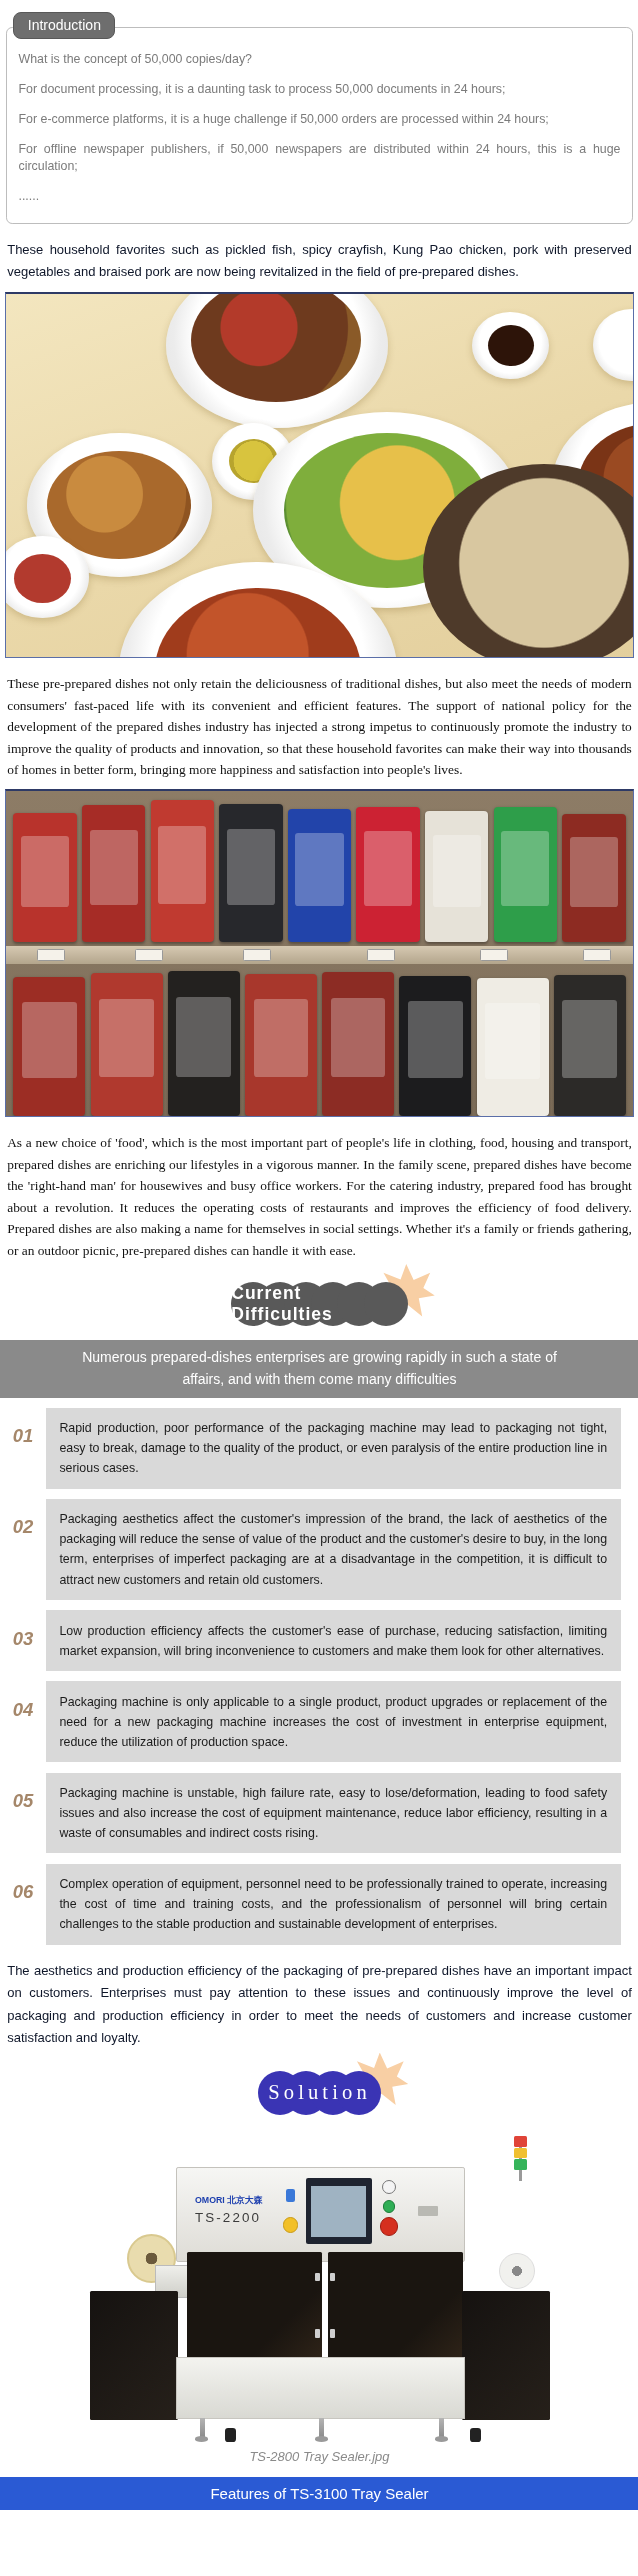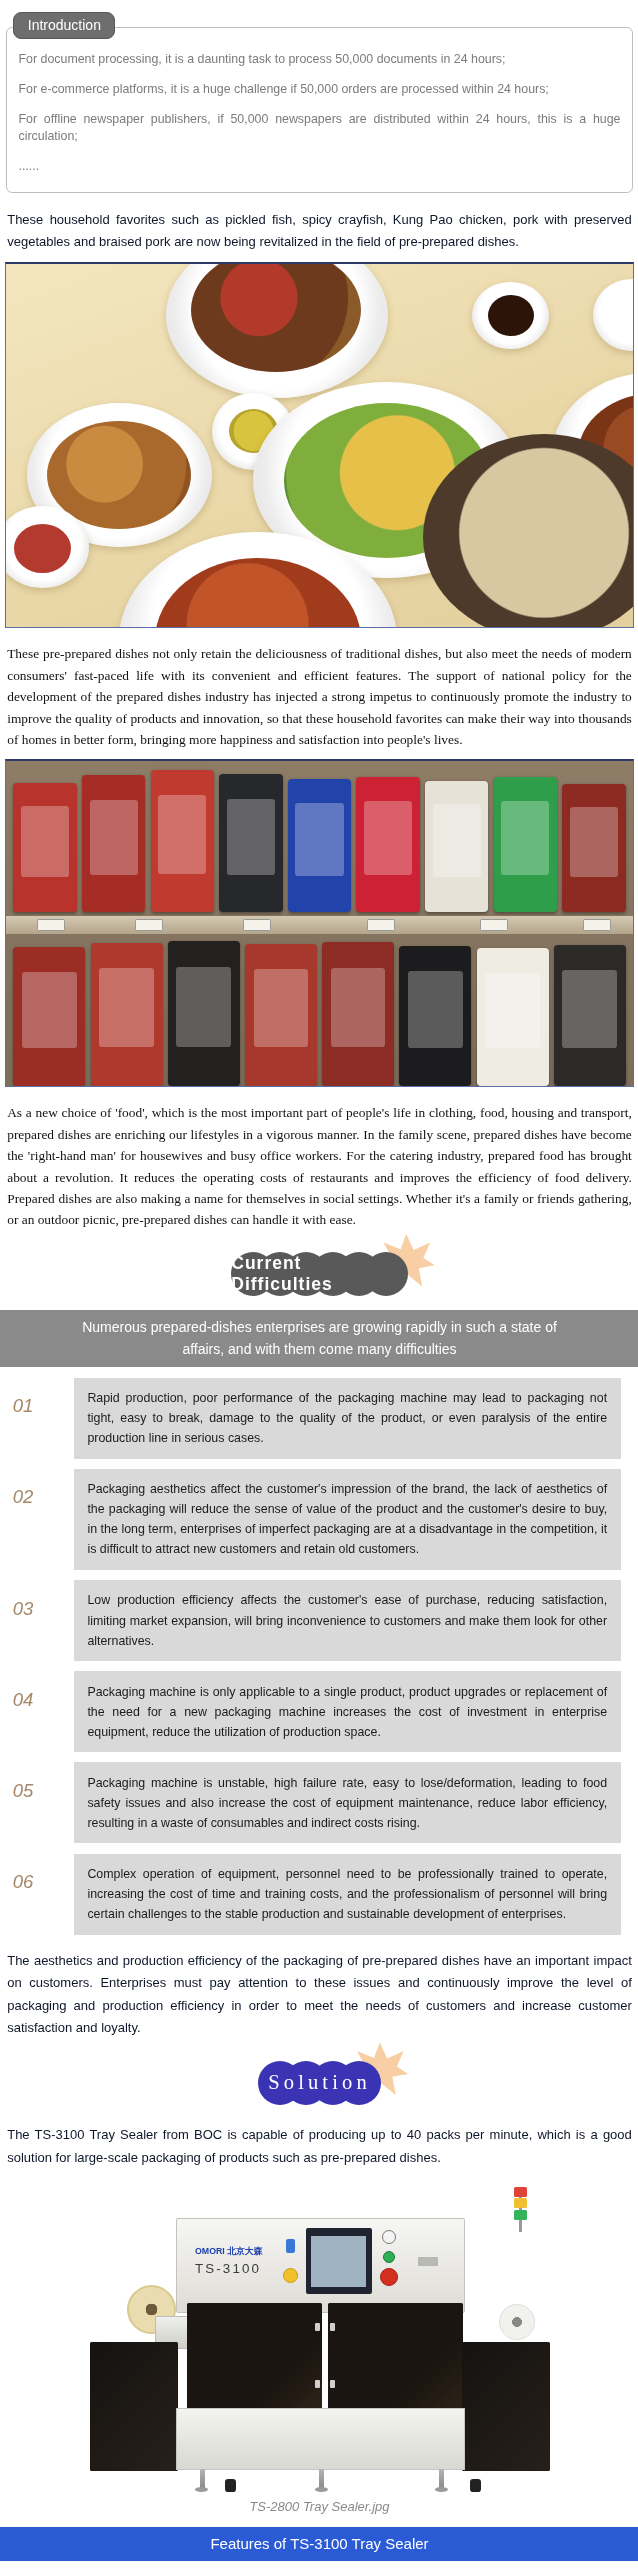--- a/index.html
+++ b/index.html
@@ -49,23 +49,23 @@
   .c-label.sans{font-size:17.5px;font-weight:bold;letter-spacing:1px;}
   .c-label.ser{font-family:"Liberation Serif",serif;font-size:20.6px;font-weight:normal;letter-spacing:4.1px;}
 
   .gray-banner{margin-top:9.3px;background:var(--banner-gray);color:#fff;text-align:center;
     font-size:14px;line-height:1.55;padding:7.2px 62px;}
   .blue-banner{margin-top:13.4px;background:var(--accent-blue);color:#fff;text-align:center;
     font-size:15px;padding:8.2px 0;}
 
   
   .num-row{display:flex;align-items:flex-start;margin:10.3px 0 0 0;}
-  .num{width:46px;flex:0 0 46px;text-align:center;font-style:italic;font-weight:normal;font-size:18.5px;padding-top:17.5px;}
+  .num{width:46px;flex:0 0 46px;text-align:center;font-style:italic;font-weight:bold;font-size:18.5px;padding-top:17.5px;}
   .num.tan{color:var(--number-tan);}
-  .num-box{flex:1;margin-right:18.5px;padding:10.3px 13.4px;font-size:12.4px;line-height:1.62;text-align:justify;color:#1c1c1c;margin-left:28px;}
+  .num-box{flex:1;margin-right:18.5px;padding:10.3px 13.4px;font-size:12.4px;line-height:1.62;text-align:justify;color:#1c1c1c;}
   .num-box.gray{background:var(--difficulty-bg);}
 
   
   .machine-fig{margin-top:17.5px;}
   .machine{position:relative;width:484px;height:304px;margin:0 auto;}
   .m-part{position:absolute;}
   .m-top{left:98px;top:31px;width:289px;height:95px;background:linear-gradient(#f6f6f4,#dedcd6);border:0.5px solid #c4c2bc;border-radius:2.1px;}
   .m-brand{position:absolute;left:18.5px;top:27px;font-size:8.8px;color:#1d3fae;font-weight:bold;}
   .m-model{position:absolute;left:18.5px;top:42px;font-size:13.4px;letter-spacing:2.1px;color:#3c3c3c;}
   .m-screen{position:absolute;left:129px;top:9.3px;width:66px;height:66px;background:#1f2430;border-radius:2.1px;}
@@ -86,20 +86,21 @@
   .m-caption{margin-top:8.2px;text-align:center;font-style:italic;color:#8a8a8a;font-size:13px;}
 </style>
 </head>
 <body>
 
 <div class="page">
 
   <section class="intro-wrap">
     <div class="intro-tab">Introduction</div>
     <div class="intro-box">
+      <p>What is the concept of 50,000 copies/day?</p>
       <p>For document processing, it is a daunting task to process 50,000 documents in 24 hours;</p>
       <p>For e-commerce platforms, it is a huge challenge if 50,000 orders are processed within 24 hours;</p>
       <p>For offline newspaper publishers, if 50,000 newspapers are distributed within 24 hours, this is a huge circulation;</p>
       <p>......</p>
     </div>
   </section>
 
   <p class="para">These household favorites such as pickled fish, spicy crayfish, Kung Pao chicken, pork with preserved vegetables and braised pork are now being revitalized in the field of pre-prepared dishes.</p>
 
   <figure class="photo photo1">
@@ -206,34 +207,33 @@
     <div class="burst"></div>
     <div class="c-row">
       <span class="c-circle b"></span>
       <span class="c-circle b"></span>
       <span class="c-circle b"></span>
       <span class="c-circle b"></span>
       <span class="c-label ser">Solution</span>
     </div>
   </div>
 
-  <p class="para">The TS-3100 Tray Sealer from BOC is capable of producing up to 40 packs per minute, which is a good solution for large-scale packaging of products such as pre-prepared dishes.</p>
 
   <figure class="machine-fig">
     <div class="machine">
       <div class="m-part m-pole"></div>
       <div class="m-part m-light" style="top:0;background:#e04438;"></div>
       <div class="m-part m-light" style="top:11.3px;background:#f0c030;"></div>
       <div class="m-part m-light" style="top:23px;background:#35b45a;"></div>
       <div class="m-part m-roll"></div>
       <div class="m-part m-arm"></div>
       <div class="m-part m-roll2"></div>
       <div class="m-part m-top">
         <div class="m-brand">OMORI 北京大森</div>
-        <div class="m-model">TS-3100</div>
+        <div class="m-model">TS-2200</div>
         <div class="m-screen"></div>
         <div class="m-btn" style="left:109px;top:20.6px;width:9.3px;height:13.4px;border-radius:2.1px;background:#3a78d8;"></div>
         <div class="m-btn" style="left:106px;top:49px;width:15.5px;height:15.5px;background:#f2c028;border:1px solid #c99a16;"></div>
         <div class="m-btn" style="left:205px;top:11.3px;width:14.4px;height:14.4px;background:#f4f4f4;border:1.5px solid #777;"></div>
         <div class="m-btn" style="left:206px;top:32px;width:12.4px;height:12.4px;background:#2fae55;border:1px solid #1d7c3a;"></div>
         <div class="m-btn" style="left:203px;top:49px;width:18.5px;height:18.5px;background:#d52f1f;border:1.5px solid #a11d12;"></div>
         <div class="m-btn" style="left:241px;top:38px;width:20.6px;height:9.3px;border-radius:1px;background:#b9b9b3;"></div>
       </div>
       <div class="m-part m-cab" style="left:109px;">
         <div class="m-hinge" style="top:20.6px;left:128px;"></div>

